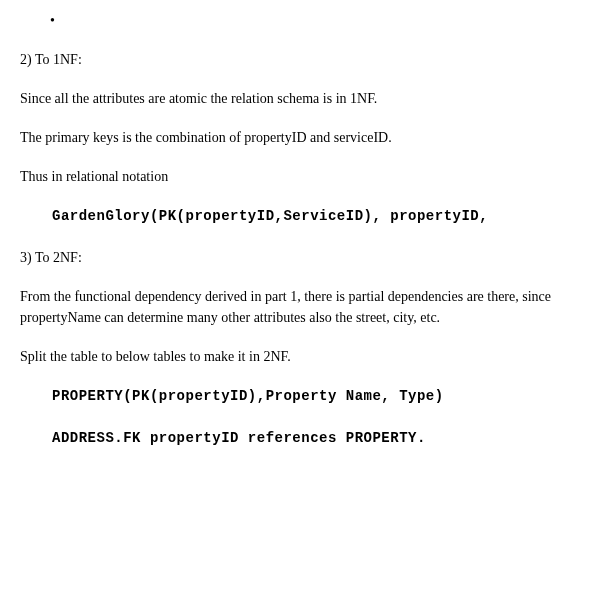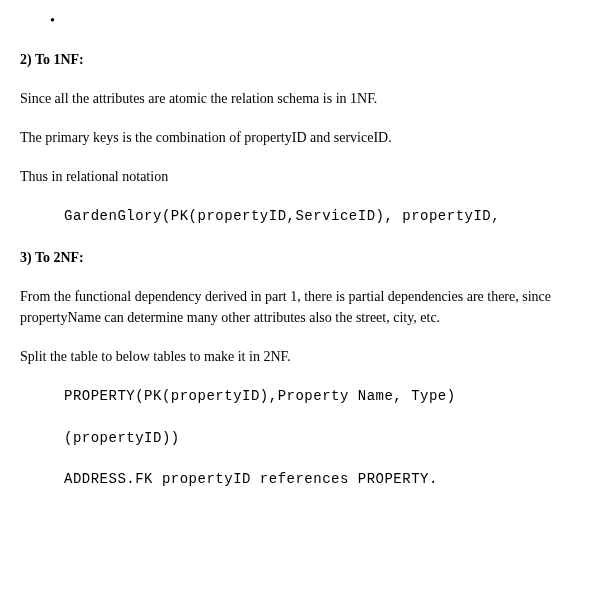--- a/index.html
+++ b/index.html
@@ -18,32 +18,33 @@
     }
     .bullet-item {
       display: flex;
       margin-left: 30px;
       margin-bottom: 18px;
     }
     .bullet {
       margin-right: 15px;
     }
     .heading {
-      font-weight: bold;
+      font-weight: normal;
       margin-bottom: 18px;
     }
     .para {
       margin-bottom: 18px;
     }
     .code-block {
       font-family: 'Courier New', Courier, monospace;
-      margin-left: 44px;
+      margin-left: 32px;
       margin-bottom: 18px;
       line-height: 1.7;
       letter-spacing: 0.5px;
+      font-weight: bold;
     }
     .code-line {
       font-family: 'Courier New', Courier, monospace;
     }
   </style>
 </head>
 <body>
 
 <div class="bullet-item">
   <span class="bullet">•</span>
@@ -65,18 +66,17 @@
 
 <div class="para">From the functional dependency derived in part 1, there is partial dependencies are there, since propertyName can determine many other attributes also the street, city, etc.</div>
 
 <div class="para">Split the table to below tables to make it in 2NF.</div>
 
 <div class="code-block">
   <div class="code-line">PROPERTY(PK(propertyID),Property Name, Type)</div>
 </div>
 
 <div class="code-block">
-  <div class="code-line">(propertyID))</div>
 </div>
 
 <div class="code-block">
   <div class="code-line">ADDRESS.FK propertyID references PROPERTY.</div>
 </div>
 
 </body></html>

